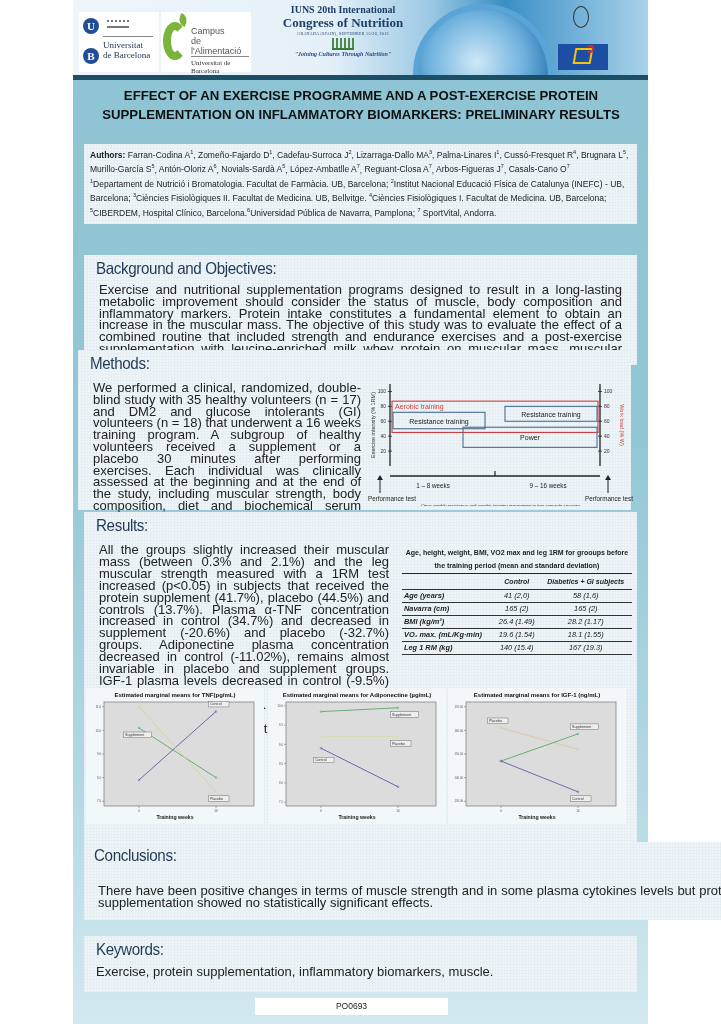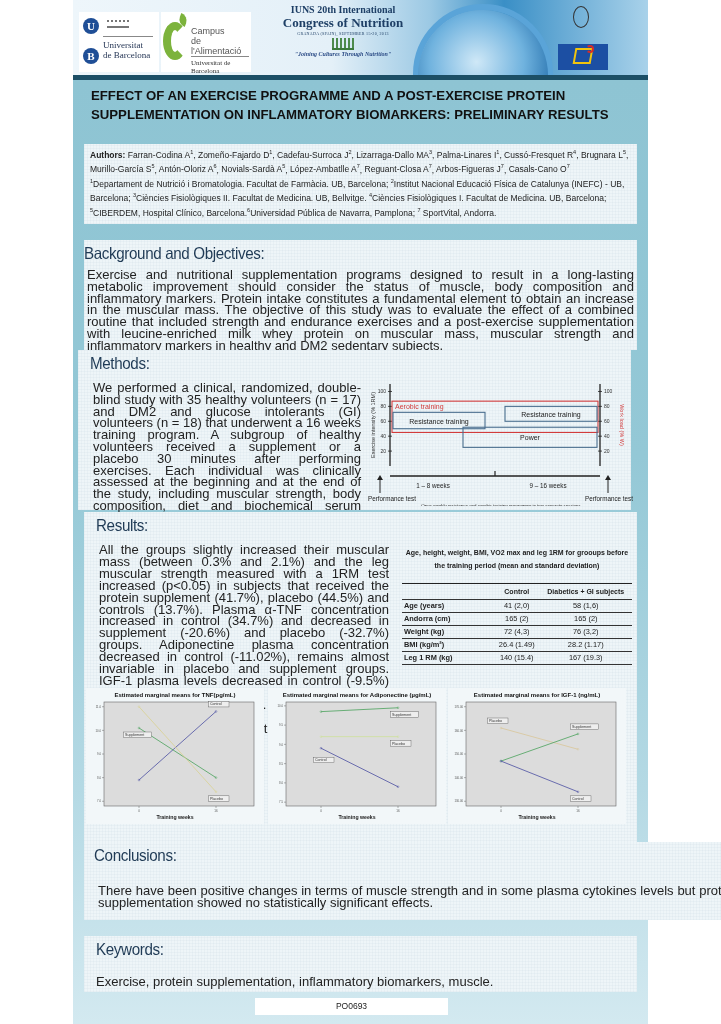--- a/index.html
+++ b/index.html
@@ -34,59 +34,59 @@
     background: radial-gradient(circle at 45% 40%, #cfe8f7 0%, #6fb2de 45%, #1e6aa8 80%); }
   #globe-ring { position: absolute; left: 340px; top: 4px; width: 140px; height: 140px; border-radius: 50%; border: 6px solid #5aa4d8; }
   #fao-logo { position: absolute; left: 500px; top: 6px; width: 16px; height: 22px; border: 1px solid #333; border-radius: 50%; }
   #sec-logo { position: absolute; left: 485px; top: 44px; width: 50px; height: 26px; background: #1c4fa3; }
   #sec-mark { position: absolute; left: 16px; top: 4px; width: 18px; height: 16px; border: 2px solid #f1c40f; transform: skew(-10deg); }
   #sec-red { position: absolute; left: 28px; top: 1px; width: 8px; height: 8px; border: 2px solid #d52b2b; border-radius: 50%; border-left-color: transparent; }
 
   
   #frame { position: absolute; left: 73px; top: 80px; width: 575px; height: 944px;
     background: linear-gradient(180deg, #8ec4d3 0%, #94c8d6 40%, #b4d9e4 75%, #d3e9f0 100%); }
-  #title { position: absolute; left: 18px; top: 6px; width: 540px; text-align: left; font-weight: bold; font-size: 13.2px; line-height: 19px; color: #111; }
+  #title { position: absolute; left: 18px; top: 6px; width: 540px; text-align: center; font-weight: bold; font-size: 13.2px; line-height: 19px; color: #111; }
   .panel { position: absolute; background: #eef5f8;
     background-image: repeating-linear-gradient(0deg, rgba(200,215,225,.18) 0 1px, transparent 1px 3px), repeating-linear-gradient(90deg, rgba(200,215,225,.18) 0 1px, transparent 1px 3px); }
   .panel h2 { font-family: "Liberation Sans", sans-serif; font-weight: normal; font-size: 16.5px; color: #1f3a55; letter-spacing: -.4px; transform: scaleX(.92); transform-origin: left; }
   .body-text { font-size: 13px; line-height: 11.8px; color: #222; text-align: justify; }
 
   #authors-panel { left: 11px; top: 64px; width: 553px; height: 80px; padding: 3px 6px; }
   #authors-panel .body-text { text-align: left; line-height: 11.7px; font-size: 8.5px; }
   sup { font-size: 5.5px; }
 
-  #bg-panel { left: 11px; top: 160px; width: 553px; height: 110px; padding: 4px 0; }
+  #bg-panel { left: 11px; top: 175px; width: 553px; height: 110px; padding: 4px 12px; }
   #bg-panel .body-text { margin-top: 6px; padding: 0 3px; }
 
   #methods-panel { left: 5px; top: 270px; width: 553px; height: 160px; padding: 4px 12px; }
   #methods-text { position: absolute; left: 15px; top: 32px; width: 268px; }
 
   #diagram { position: absolute; left: 290px; top: 30px; width: 265px; height: 126px; }
 
   #results-panel { left: 11px; top: 432px; width: 553px; height: 404px; padding: 4px 12px; }
   #results-text { position: absolute; left: 15px; top: 32px; width: 290px; line-height: 11.9px; }
   #table-wrap { position: absolute; left: 318px; top: 34px; width: 230px; font-size: 7.4px; color: #222; }
   #table-cap { text-align: center; font-weight: bold; font-size: 7px; line-height: 13px; }
-  #demo-table { width: 100%; border-collapse: collapse; margin-top: 11px; border-top: 1.5px solid #222; }
+  #demo-table { width: 100%; border-collapse: collapse; margin-top: 1px; border-top: 1.5px solid #222; font-style: italic; }
   #demo-table th { font-weight: bold; font-size: 7px; padding: 1px 2px; line-height: 13px; }
   #demo-table td { border-top: 1px solid #333; padding: 1px 2px; line-height: 10px; }
   #demo-table td.lbl { font-weight: bold; text-align: left; width: 40%; }
   #demo-table td.v { text-align: center; }
   #demo-table tr:last-child td { border-bottom: 1px solid #333; }
 
   .emm { position: absolute; top: 176px; width: 178px; height: 136px; background: #f2f7f9; }
   .emm svg { width: 100%; height: 100%; }
   #emm-tnf { left: 2px; }
   #emm-adipo { left: 184px; }
   #emm-igf { left: 364px; }
 
   #concl-panel { left: 11px; top: 762px; width: 669px; height: 78px; padding: 4px 10px; }
   #concl-panel .body-text { margin-top: 20px; padding: 0 4px; }
   #kw-panel { left: 11px; top: 856px; width: 553px; height: 56px; padding: 4px 12px; }
-  #kw-panel .body-text { margin-top: 17px; }
+  #kw-panel .body-text { margin-top: 7px; }
   #poster-id { position: absolute; left: 182px; top: 918px; width: 193px; height: 17px; background: #fff; text-align: center; font-size: 8.5px; line-height: 17px; color: #222; }
 
   svg text { font-family: "Liberation Sans", sans-serif; }
 </style>
 </head>
 <body>
 
 <div id="banner">
   <div id="globe-ring"></div>
   <div id="globe"></div>
@@ -212,33 +212,33 @@
             <th>Diabetics + GI subjects</th>
           </tr>
         </thead>
         <tbody id="demo-body">
             <tr>
               <td class="lbl">Age (years)</td>
               <td class="v">41 (2,0)</td>
               <td class="v">58 (1,6)</td>
             </tr>
             <tr>
-              <td class="lbl">Andorra (cm)</td>
+              <td class="lbl">Navarra (cm)</td>
               <td class="v">165 (2)</td>
               <td class="v">165 (2)</td>
-            </tr>
-            <tr>
-              <td class="lbl">Weight (kg)</td>
-              <td class="v">72 (4,3)</td>
-              <td class="v">76 (3,2)</td>
             </tr>
             <tr>
               <td class="lbl">BMI (kg/m²)</td>
               <td class="v">26.4 (1.49)</td>
               <td class="v">28.2 (1.17)</td>
+            </tr>
+            <tr>
+              <td class="lbl">VO₂ max. (mL/Kg·min)</td>
+              <td class="v">19.6 (1.54)</td>
+              <td class="v">18.1 (1.55)</td>
             </tr>
             <tr>
               <td class="lbl">Leg 1 RM (kg)</td>
               <td class="v">140 (15.4)</td>
               <td class="v">167 (19.3)</td>
             </tr>
           </tbody>
       </table>
     </div>
 

